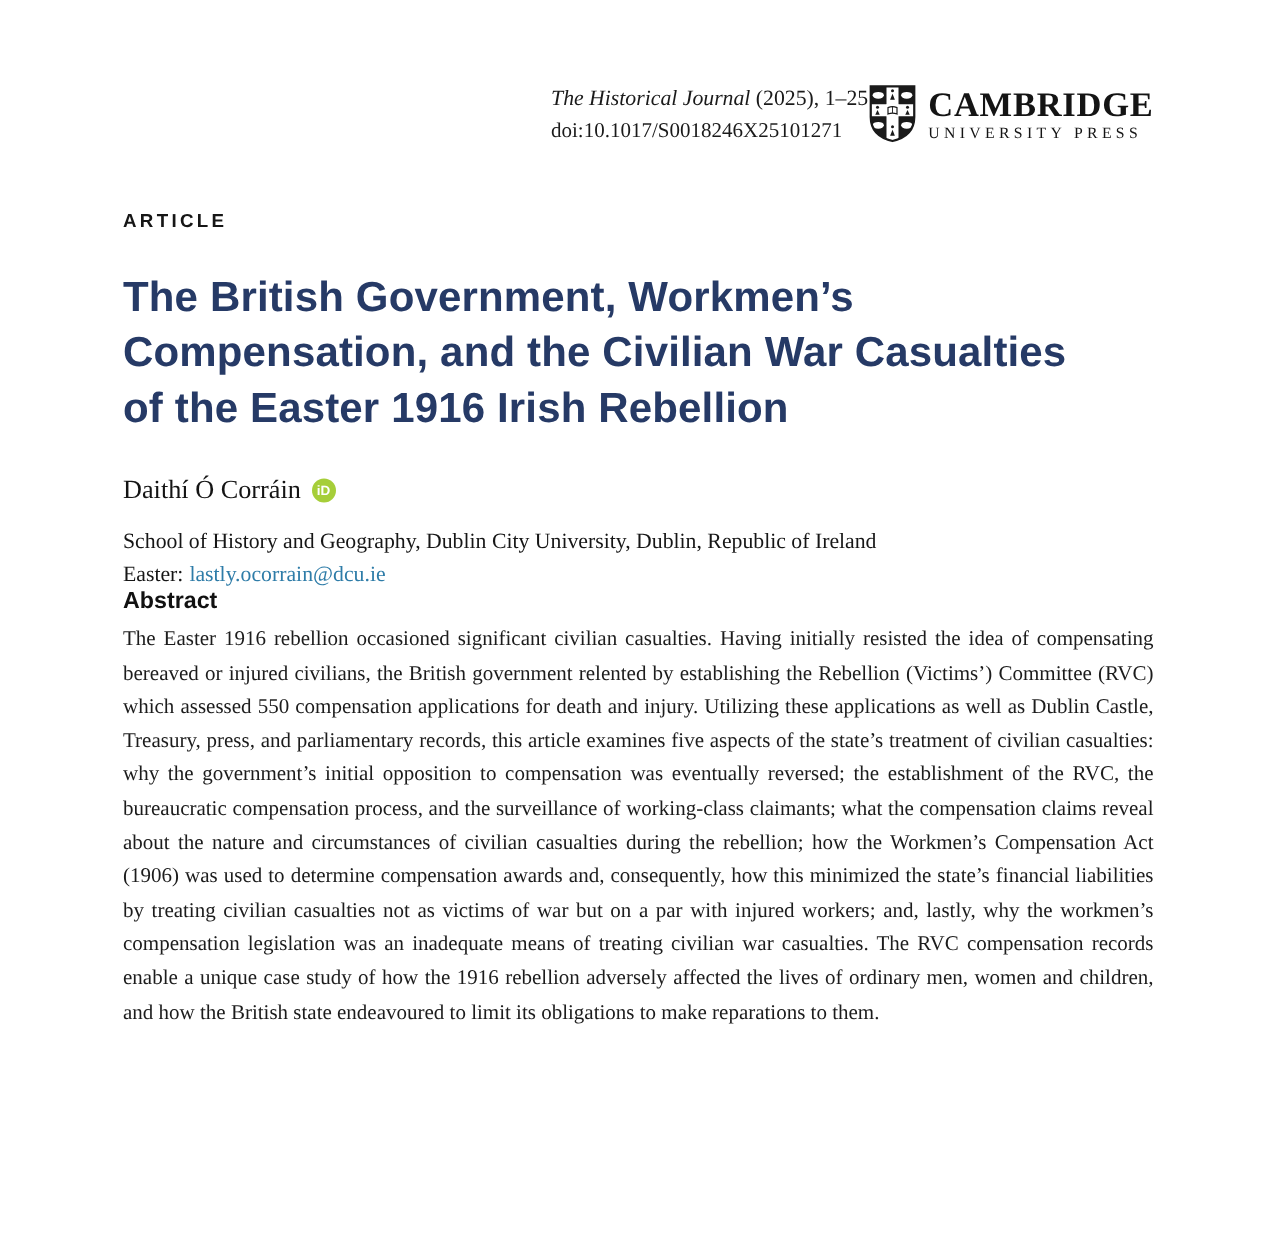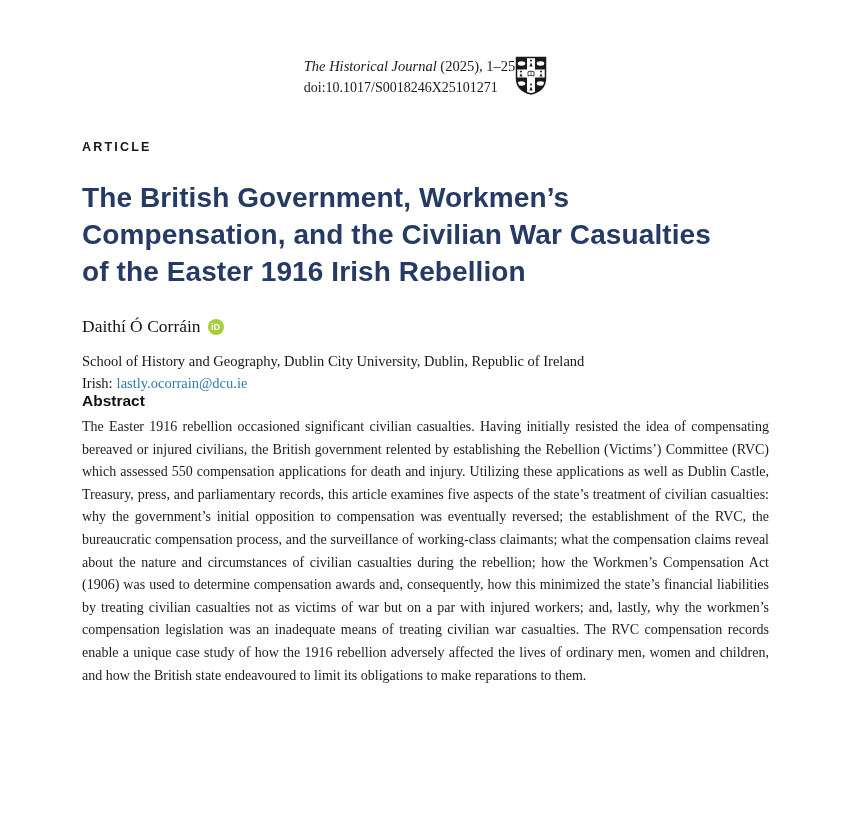--- a/index.html
+++ b/index.html
@@ -5,21 +5,21 @@
   * { margin: 0; padding: 0; box-sizing: border-box; }
   html, body { width: 855px; height: 836px; overflow: hidden; }
   body {
     background: #ffffff;
     color: #1c1c1c;
     font-family: "Liberation Serif", serif;
   }
   .page { padding: 56px 86px 0 82px; }
 
   
-  .header { display: flex; justify-content: center; align-items: flex-start; }
+  .header { display: flex; justify-content: flex-end; align-items: flex-start; }
   .journal-info { font-size: 14.5px; line-height: 21px; color: #1a1a1a; }
   .journal-name { font-style: italic; }
   .doi-line { font-size: 14px; }
   .logo { display: flex; align-items: flex-start; gap: 8px; }
   .logo-shield { width: 32px; height: 39px; display: block; }
   .logo-text { padding-top: 2px; }
   .logo-cambridge {
     font-family: "Liberation Serif", serif;
     font-size: 23px; font-weight: bold; letter-spacing: 0.5px;
     color: #141414; line-height: 1;
@@ -115,38 +115,42 @@
           <line x1="32" y1="30" x2="32" y2="38.6" stroke="#1a1a1a" stroke-width="1.2"></line>
           <g fill="#ffffff">
             <ellipse cx="13" cy="15" rx="7.5" ry="4.5"></ellipse>
             <ellipse cx="51" cy="15" rx="7.5" ry="4.5"></ellipse>
             <ellipse cx="13" cy="55" rx="7.5" ry="4.5"></ellipse>
             <ellipse cx="51" cy="55" rx="7.5" ry="4.5"></ellipse>
           </g>
         </g>
         <path d="M3,3 H61 V44 C61,62 49,72 32,76 C15,72 3,62 3,44 Z" fill="none" stroke="#1a1a1a" stroke-width="3"></path>
       </svg>
+      <div class="logo-text">
+        <div class="logo-cambridge">CAMBRIDGE</div>
+        <div class="logo-press">UNIVERSITY PRESS</div>
+      </div>
     </div>
   </header>
 
   <div class="kicker">ARTICLE</div>
 
   <h1 class="title">The British Government, Workmen’s
 Compensation, and the Civilian War Casualties
 of the Easter 1916 Irish Rebellion</h1>
 
   <div class="author-row">
     <span class="author-name">Daithí Ó Corráin</span>
     <span class="orcid">iD</span>
   </div>
 
   <div class="affiliation">School of History and Geography, Dublin City University, Dublin, Republic of Ireland</div>
 
   <div class="email-line">
-    <span class="email-label">Irish:</span><a class="email-link">lastly.ocorrain@dcu.ie</a>
+    <span class="email-label">Easter:</span><a class="email-link">lastly.ocorrain@dcu.ie</a>
   </div>
 
   <section class="abstract">
     <h2 class="abstract-heading">Abstract</h2>
     <p class="abstract-text">The Easter 1916 rebellion occasioned significant civilian casualties. Having initially resisted the idea of compensating bereaved or injured civilians, the British government relented by establishing the Rebellion (Victims’) Committee (RVC) which assessed 550 compensation applications for death and injury. Utilizing these applications as well as Dublin Castle, Treasury, press, and parliamentary records, this article examines five aspects of the state’s treatment of civilian casualties: why the government’s initial opposition to compensation was eventually reversed; the establishment of the RVC, the bureaucratic compensation process, and the surveillance of working-class claimants; what the compensation claims reveal about the nature and circumstances of civilian casualties during the rebellion; how the Workmen’s Compensation Act (1906) was used to determine compensation awards and, consequently, how this minimized the state’s financial liabilities by treating civilian casualties not as victims of war but on a par with injured workers; and, lastly, why the workmen’s compensation legislation was an inadequate means of treating civilian war casualties. The RVC compensation records enable a unique case study of how the 1916 rebellion adversely affected the lives of ordinary men, women and children, and how the British state endeavoured to limit its obligations to make reparations to them.</p>
   </section>
 
 </div>
 
 </body></html>

